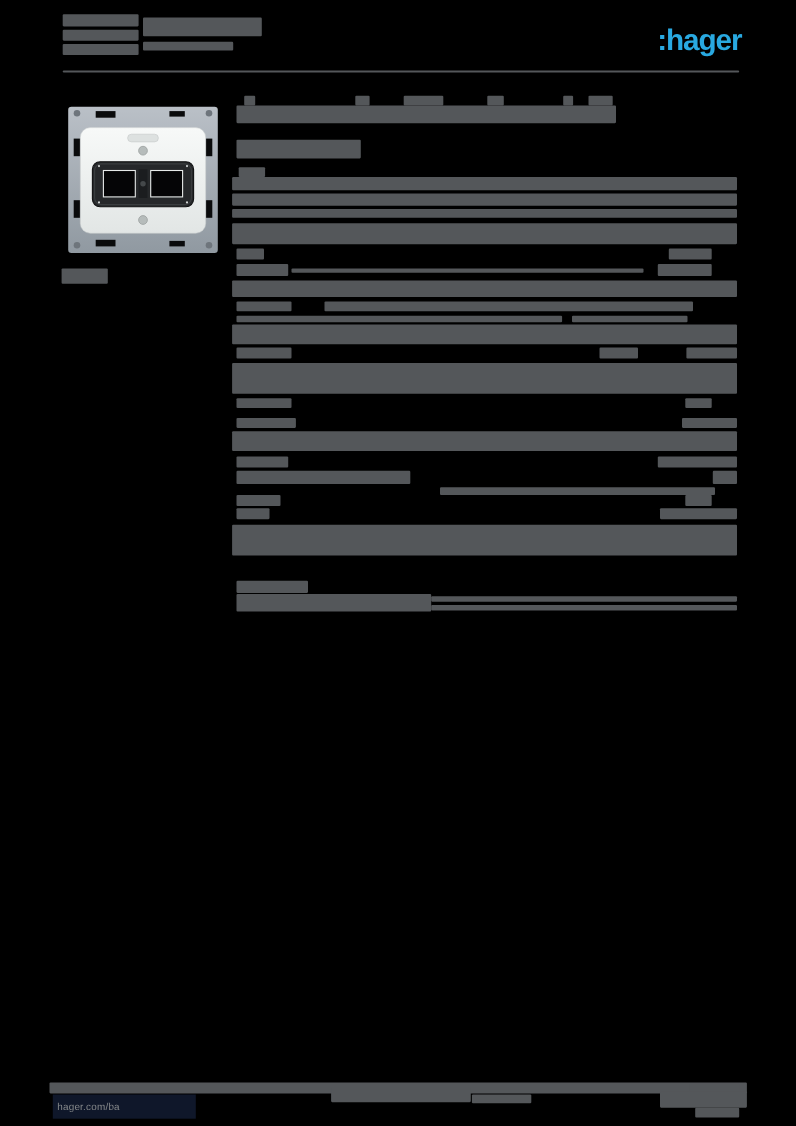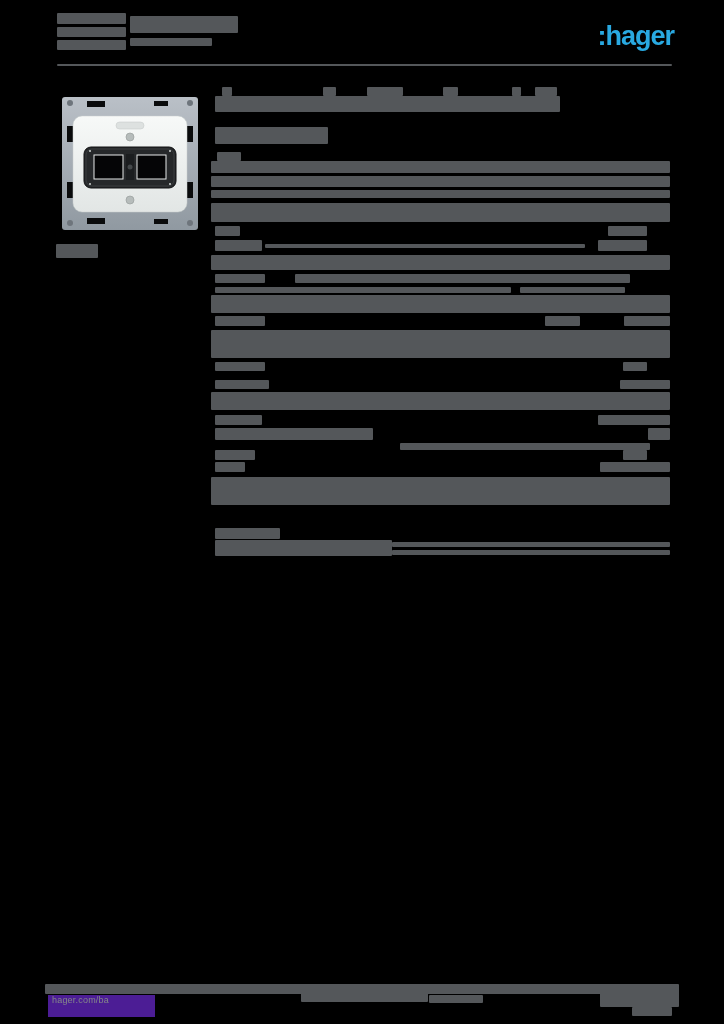--- a/index.html
+++ b/index.html
@@ -8,22 +8,22 @@
     font-family:"Liberation Sans",sans-serif;
   }
   .bar{position:absolute;background:#54575A;border-radius:1px;}
   .logo{
     position:absolute;left:588px;top:20px;width:86px;height:32px;
     font-weight:bold;font-size:27px;letter-spacing:-1px;color:#29A9E1;
     text-align:right;line-height:32px;
   }
   .photo-wrap{position:absolute;left:57px;top:88px;width:146px;height:150px;}
   .footer-whitebox{
-    position:absolute;left:48px;top:995px;width:107px;height:22px;background:#4c1d95;
-    display:flex;
+    position:absolute;left:48px;top:995px;width:130px;height:22px;background:#0f172a;
+    display:flex;align-items:center;
   }
   .footer-link{font-size:9px;color:#85888A;padding-left:4px;letter-spacing:0.2px;}
 </style>
 </head>
 <body>
 
 <div class="stage">
 
   <div class="logo">:hager</div>
 

